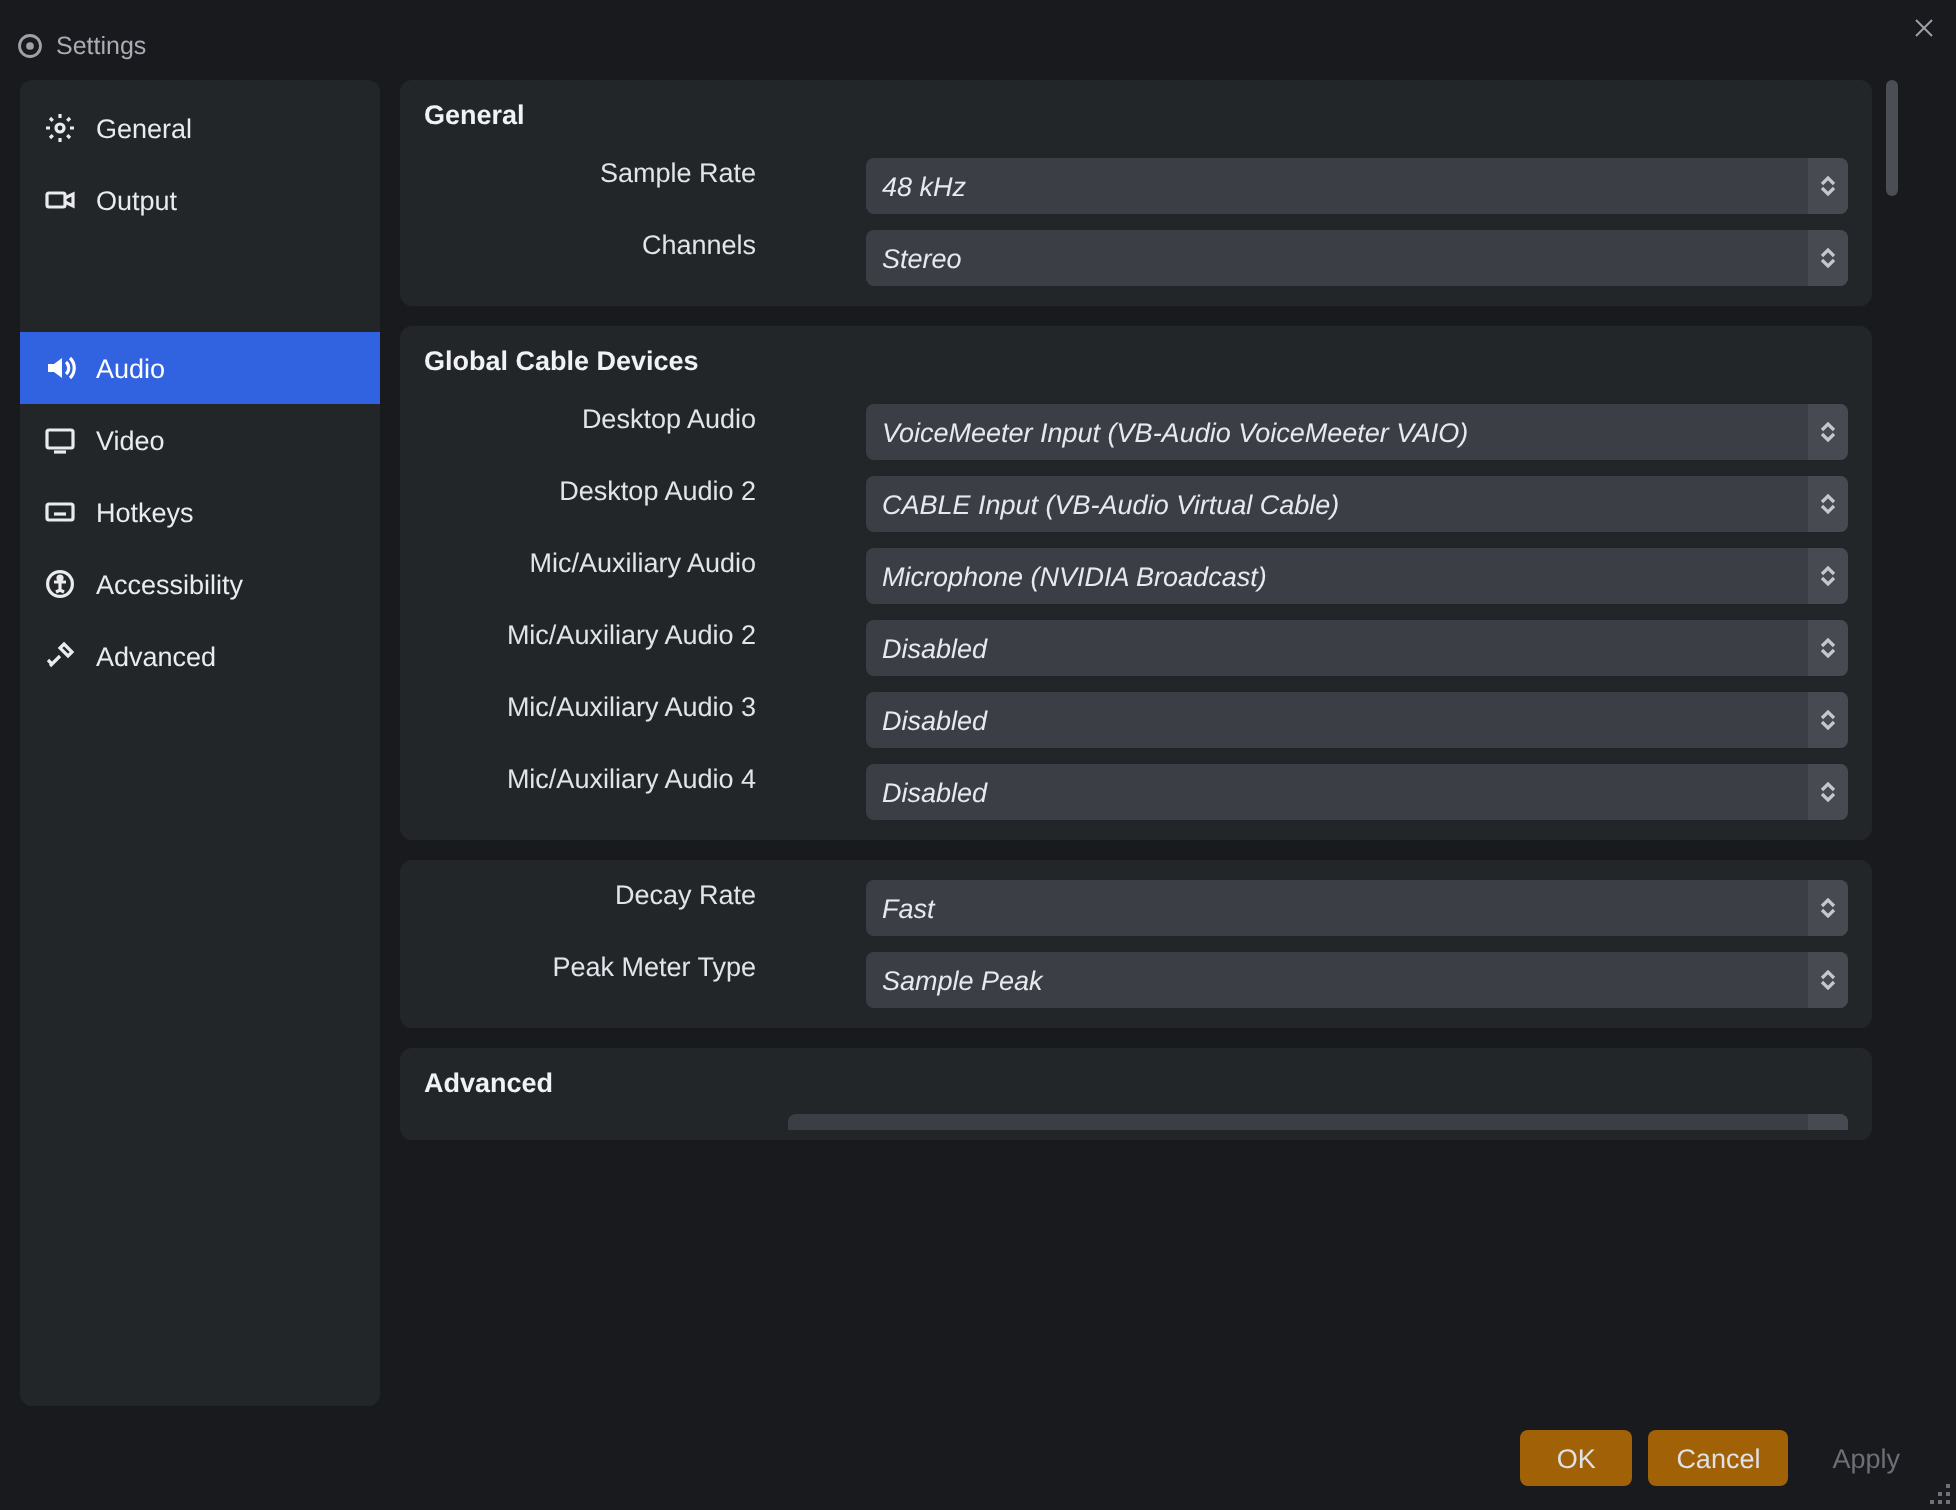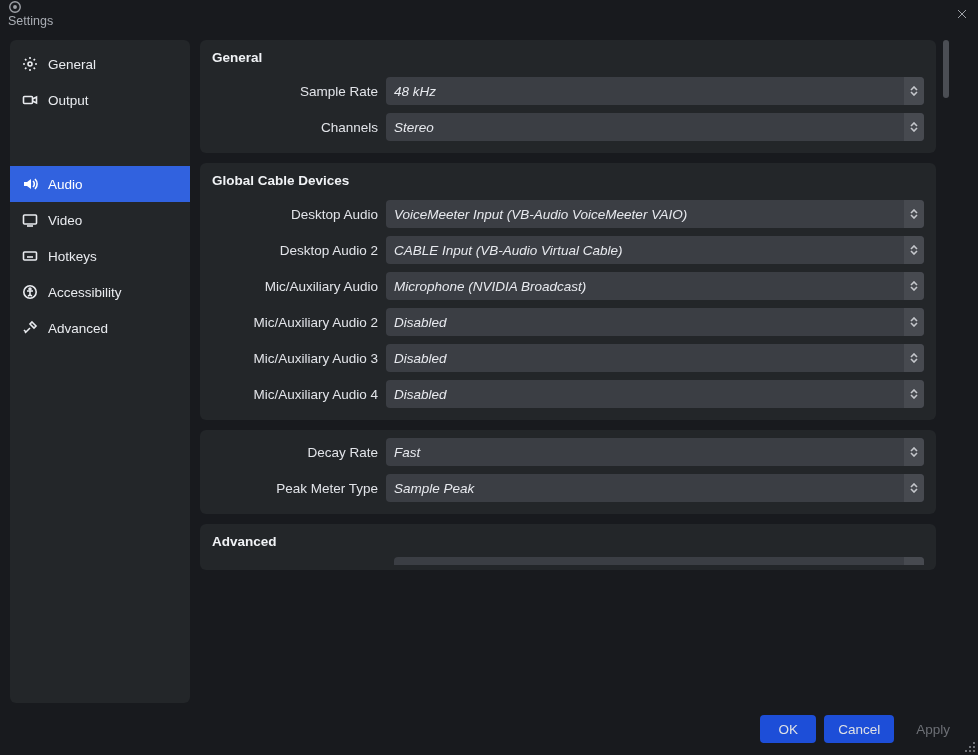--- a/index.html
+++ b/index.html
@@ -9,26 +9,25 @@
     color: #dcdfe4;
     font-family: "Segoe UI", Arial, sans-serif;
     font-size: 13.5px;
     display: flex;
     flex-direction: column;
   }
   
   .titlebar {
     height: 30px;
     display: flex;
-    align-items: flex-start;
+    align-items: flex-end;
     padding: 0 8px;
     color: #a9adb4;
     font-size: 12.5px;
     position: relative;
-    flex-direction: column;
   }
   .titlebar .app-icon { width: 14px; height: 14px; margin-right: 6px; }
   .titlebar .close {
     position: absolute; right: 6px; top: 4px;
     width: 20px; height: 20px;
     display:flex;align-items:center;justify-content:center;
   }
   .titlebar .close svg { width:10px;height:10px;stroke:#9da0a6; }
 
   
@@ -85,23 +84,24 @@
     border-radius: 6px;
     padding: 10px 12px 14px 12px;
   }
   .group-title {
     font-weight: 600;
     color: #f0f2f5;
     margin-bottom: 14px;
   }
   .row {
     display: flex;
-    align-items: center;
+    align-items: flex-start;
     height: 24px;
     margin-bottom: 12px;
+    gap: 47px;
   }
   .row:last-child { margin-bottom: 0; }
   .row-label {
     width: 174px;
     text-align: right;
     padding-right: 8px;
     color: #e2e4e9;
   }
   .select {
     flex: 1;
@@ -172,21 +172,21 @@
     align-items:center;
     justify-content:flex-end;
     gap: 8px;
     padding: 0 14px 0 0;
     position:relative;
   }
   .btn {
     min-width: 56px;
     height: 28px;
     padding: 0 14px;
-    background: #1d4ed8;
+    background: #a16207;
     border-radius: 4px;
     display:flex;align-items:center;justify-content:center;
     color:#dfe1e6;
     font-size: 13.5px;
   }
   .btn.disabled { color:#6c6f75; background: transparent; }
   .resize-grip {
     position:absolute; right:2px; bottom:2px;
     width:12px;height:12px;
   }

